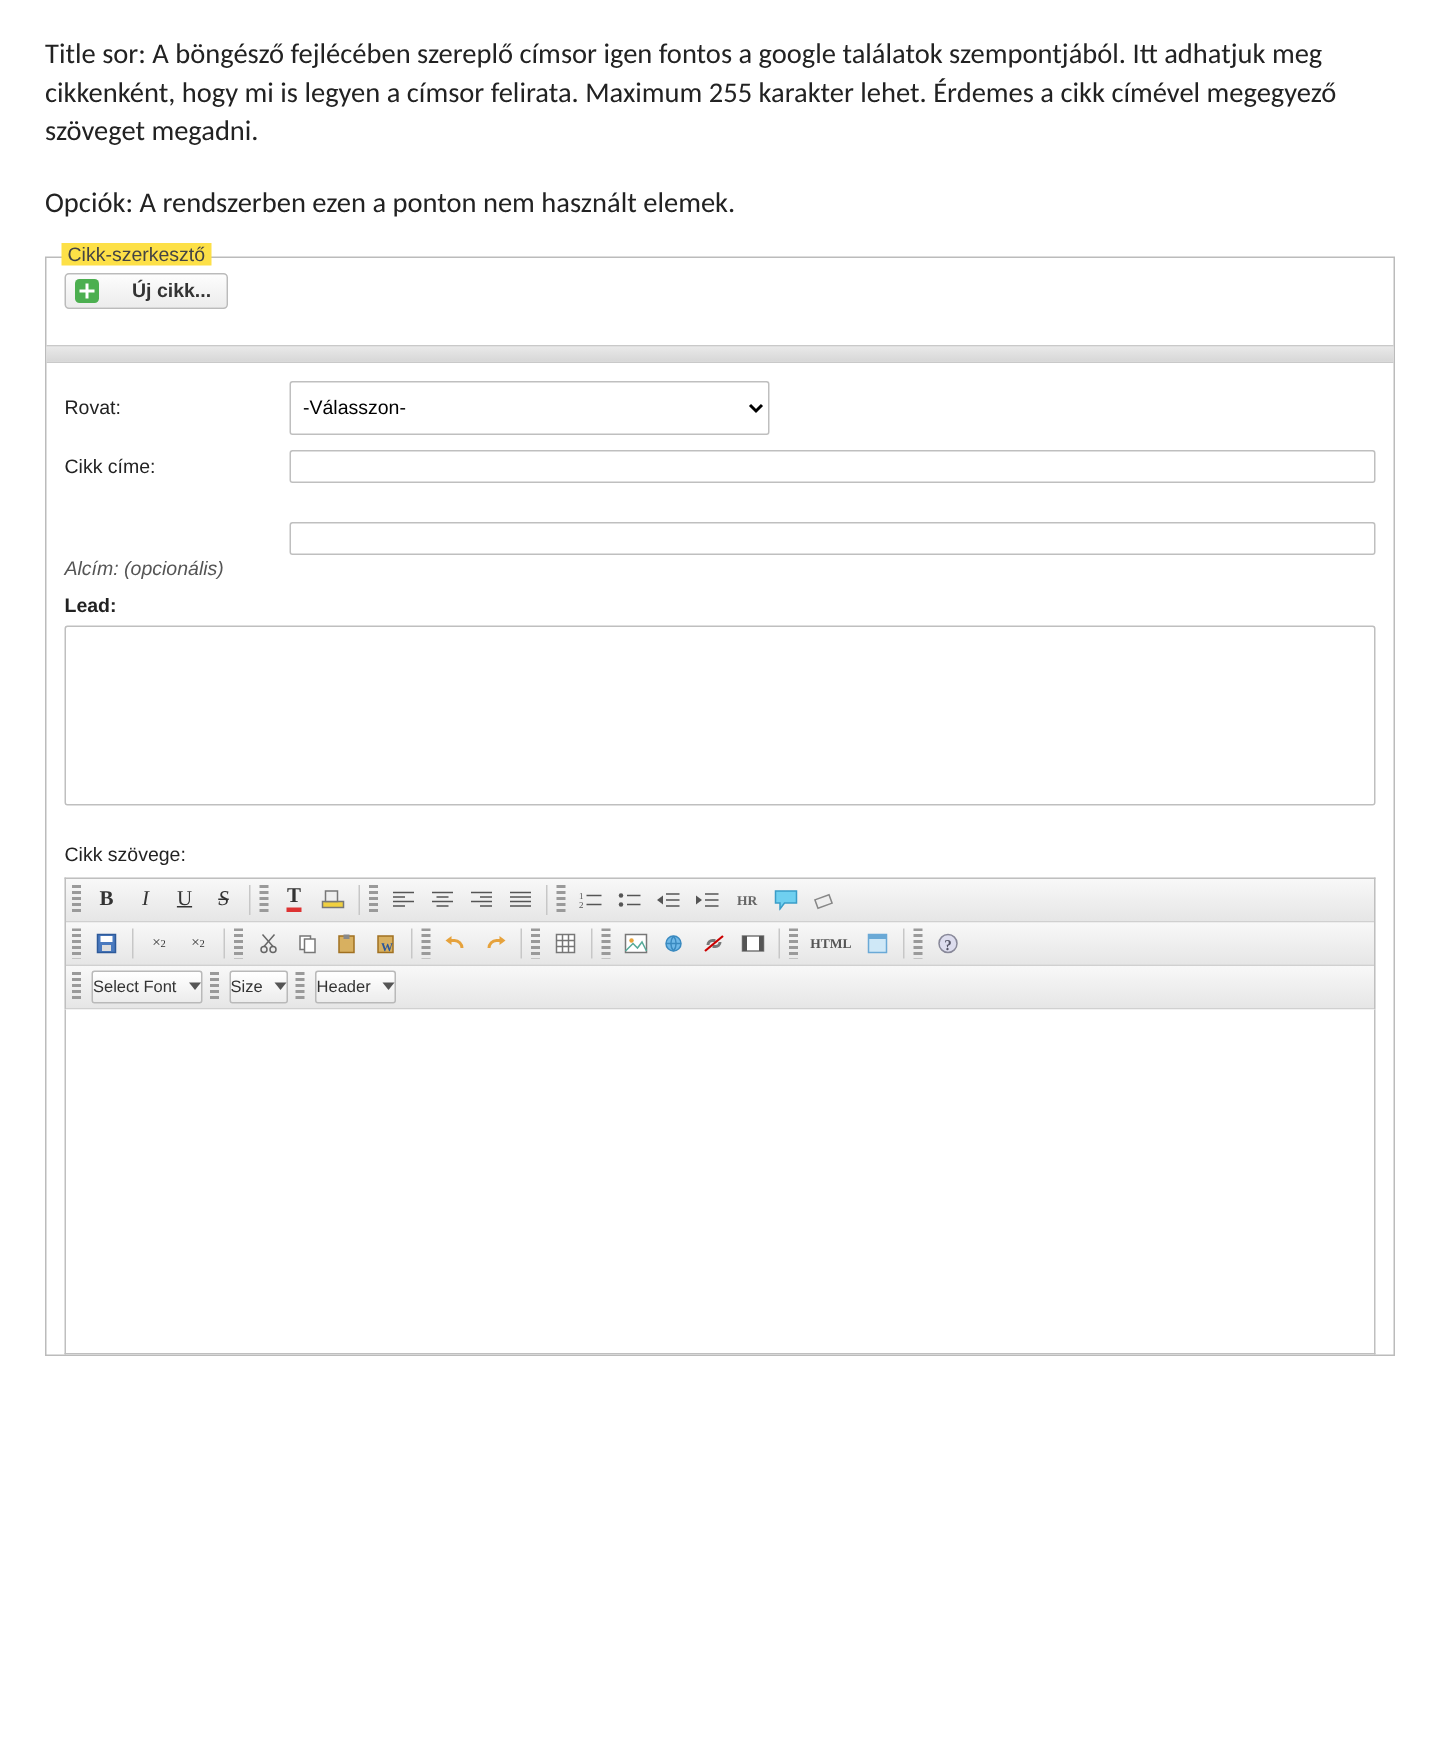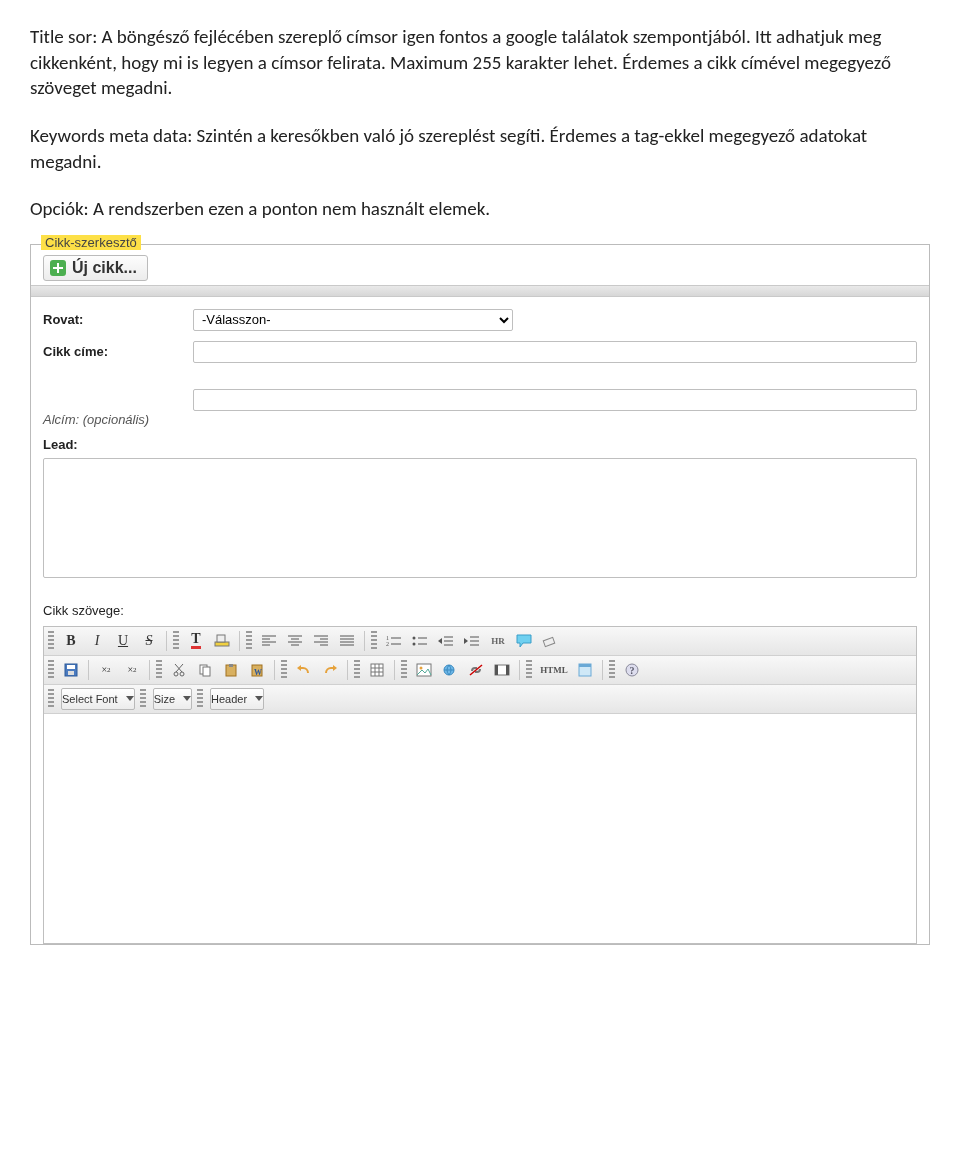--- a/index.html
+++ b/index.html
@@ -32,30 +32,30 @@
     background: #fde047;
     padding: 0 4px;
     font-size: 13px;
     color: #444;
   }
   .editor-inner { padding: 10px 12px 0 12px; }
 
   .new-btn {
     display: inline-flex;
     align-items: center;
-    gap: 6px;
+    gap: 22px;
     border: 1px solid #bbb;
     background: linear-gradient(#fdfdfd,#ececec);
     border-radius: 3px;
     padding: 3px 10px 3px 6px;
-    font-size: 16px;
+    font-size: 13px;
     font-weight: bold;
     color: #333;
     cursor: pointer;
-    margin-bottom: 4px;
+    margin-bottom: 24px;
   }
   .plus-icon {
     width: 16px; height: 16px;
     background: #4caf50;
     border-radius: 3px;
     position: relative;
   }
   .plus-icon::before, .plus-icon::after {
     content: "";
     position: absolute;
@@ -74,36 +74,36 @@
     margin: 0 -12px 12px -12px;
   }
 
   .form-row {
     display: flex;
     align-items: center;
     margin-bottom: 10px;
   }
   .form-row .lbl {
     width: 150px;
-    font-weight: bold;
+    font-weight: normal;
     font-size: 13px;
   }
   .form-row .lbl.italic { font-style: italic; font-weight: normal; color:#555;margin-top:39px;}
   .text-input {
     flex: 1;
     height: 22px;
     border: 1px solid #bfbfbf;
     border-radius: 2px;
     padding: 0 4px;
     font-size: 13px;
     background:#fff;
   }
   .select {
     width: 320px;
-    height: 22px;
+    height: 36px;
     border: 1px solid #bfbfbf;
     border-radius: 2px;
     font-size: 13px;
     padding: 0 4px;
     background:#fff;
   }
   .lead-label { font-weight: bold; font-size:13px; margin-bottom:6px; }
   .lead-area {
     width: 100%;
     height: 120px;
@@ -192,21 +192,20 @@
     border:1px solid #bfbfbf;
     border-top:none;
     background:#fff;
   }
 </style>
 </head>
 <body>
 
 <div class="doc">
   <p class="para">Title sor: A böngésző fejlécében szereplő címsor igen fontos a google találatok szempontjából. Itt adhatjuk meg cikkenként, hogy mi is legyen a címsor felirata. Maximum 255 karakter lehet. Érdemes a cikk címével megegyező szöveget megadni.</p>
-  <p class="para">Keywords meta data: Szintén a keresőkben való jó szereplést segíti. Érdemes a tag-ekkel megegyező adatokat megadni.</p>
   <p class="para">Opciók: A rendszerben ezen a ponton nem használt elemek.</p>
 </div>
 
 <div class="editor-wrap">
   <span class="fieldset-legend">Cikk-szerkesztő</span>
 
   <div class="editor-inner">
 
     <button class="new-btn">
       <span class="plus-icon"></span>

